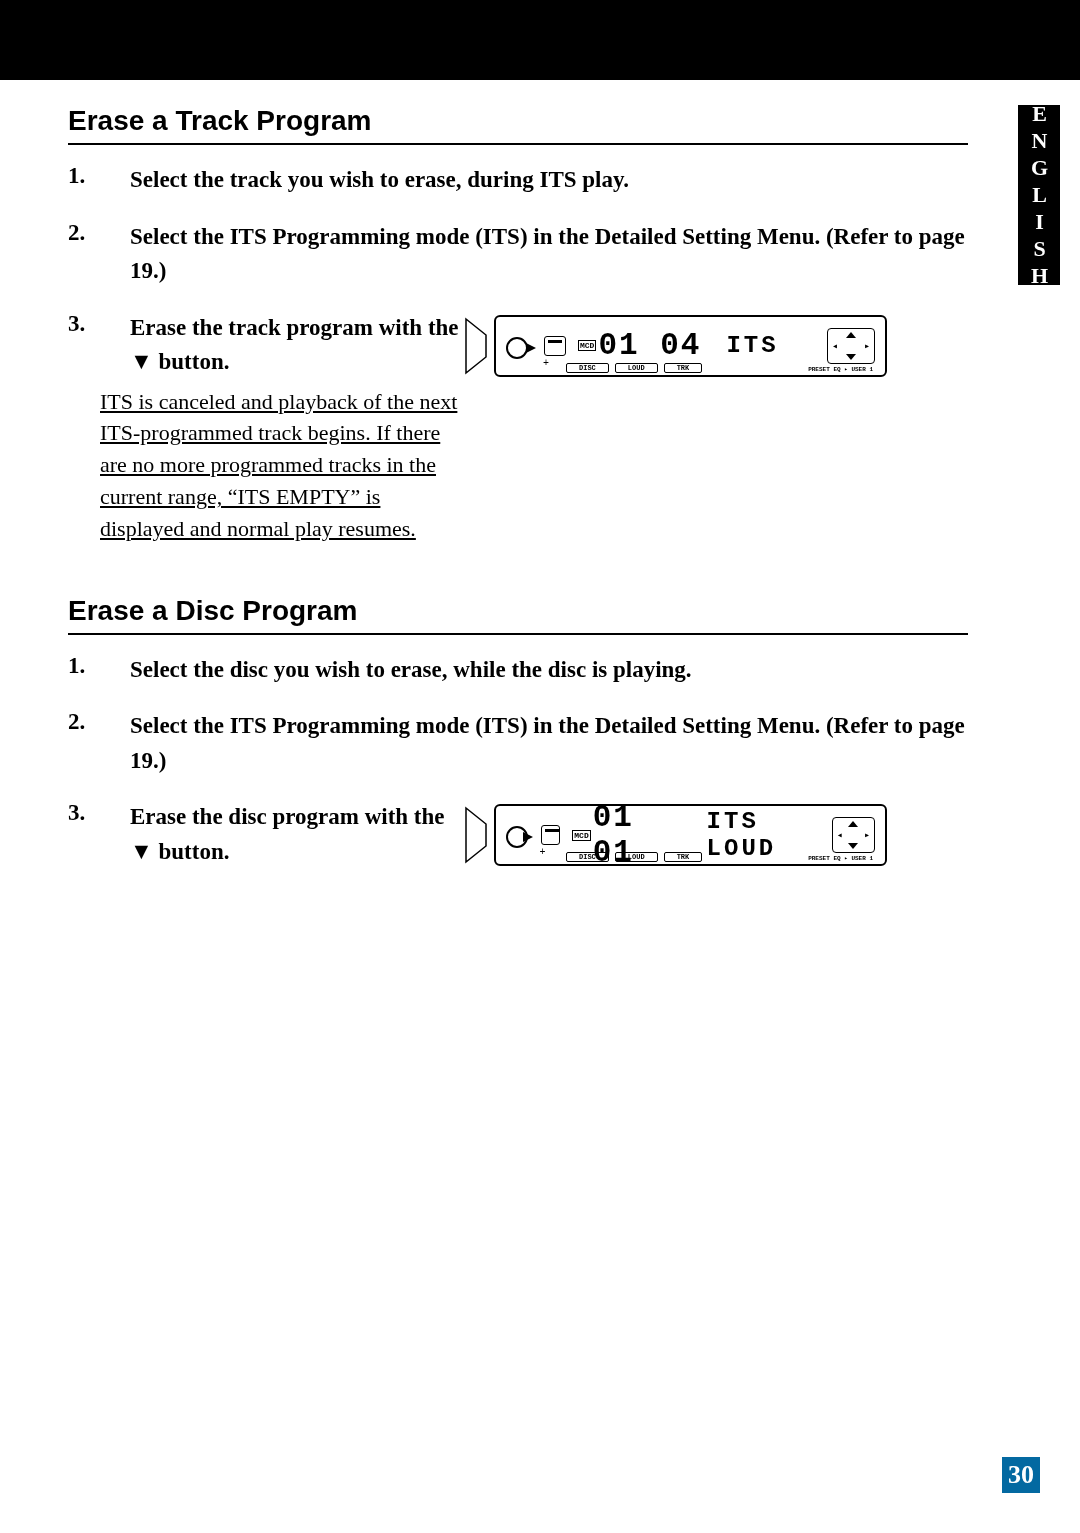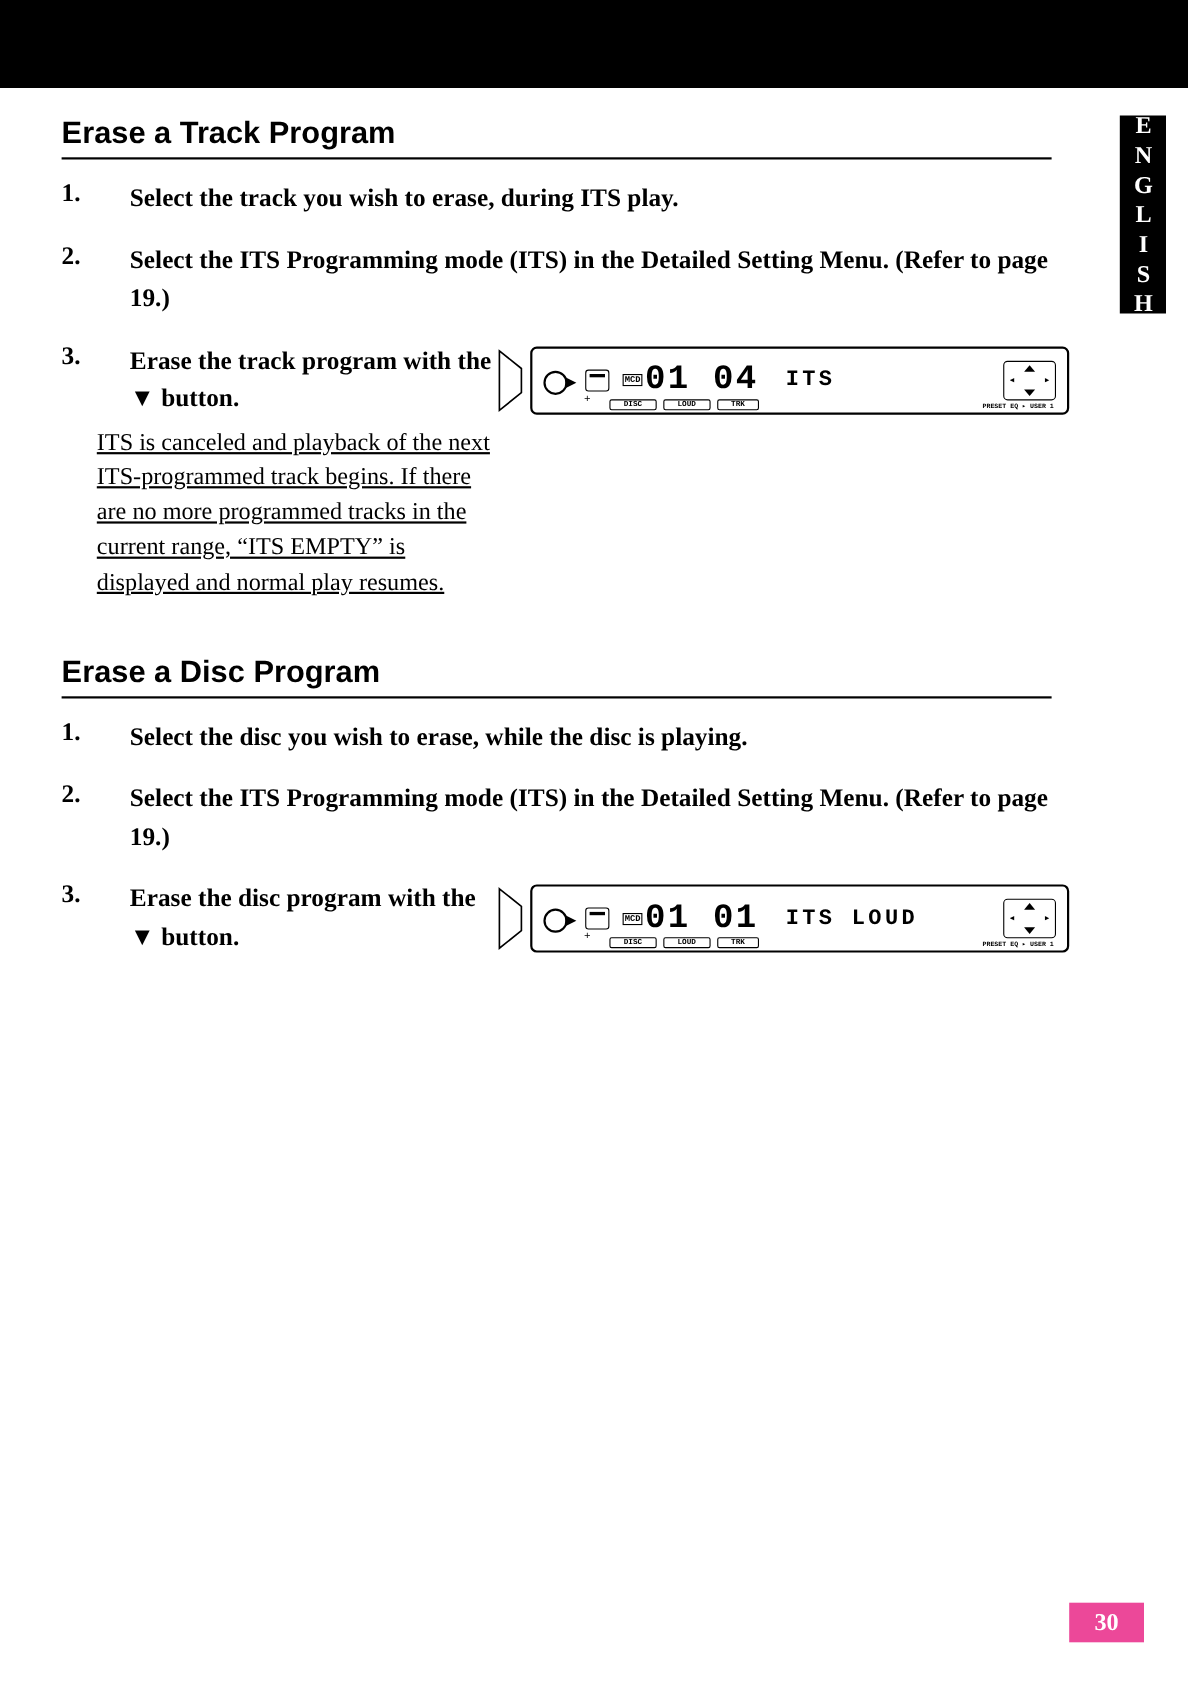--- a/index.html
+++ b/index.html
@@ -6,64 +6,64 @@
   html, body { width: 1080px; height: 1533px; background: #fff; font-family: "Times New Roman", Times, serif; }
   .page { position: relative; width: 1080px; height: 1533px; }
   .top-band { position: absolute; top: 0; left: 0; width: 100%; height: 80px; background: #000; }
   .side-tab {
     position: absolute; top: 105px; right: 20px; width: 42px; height: 180px;
     background: #000; color: #fff; font-family: "Times New Roman", serif;
     font-weight: bold; font-size: 22px; letter-spacing: 2px;
     display: flex; align-items: center; justify-content: center;
     writing-mode: vertical-rl; text-orientation: upright;
   }
-  .content { position: absolute; top: 105px; left: 56px; width: 930px; }
+  .content { position: absolute; top: 105px; left: 68px; width: 930px; }
   h2.section {
     font-family: Arial, Helvetica, sans-serif; font-weight: 900;
     font-size: 28px; padding-bottom: 6px; border-bottom: 2px solid #000;
     margin-bottom: 18px; width: 900px;
   }
   ol.steps { list-style: none; counter-reset: step; width: 900px; }
   ol.steps > li { counter-increment: step; position: relative; padding-left: 32px; margin-bottom: 22px; }
   ol.steps > li .num { position: absolute; left: 0; top: 0; font-weight: bold; font-size: 23px; }
   .step-title { font-weight: bold; font-size: 23px; line-height: 1.5; margin-left: 30px; }
   .step-body { font-size: 22px; line-height: 1.45; margin-top: 6px; width: 360px; text-decoration: underline; }
   .step-row { display: flex; align-items: flex-start; gap: 4px; }
   .step-row .text-col { flex: 0 0 360px; }
   .display-col { flex: 1; padding-top: 4px; }
   .display-unit { display: flex; align-items: center; gap: 6px; }
   .tri { width: 24px; height: 58px; }
   .lcd {
-    width: 490px; height: 62px; border: 2px solid #000; border-radius: 6px;
+    width: 393px; height: 62px; border: 2px solid #000; border-radius: 6px;
     background: #fff; position: relative; display: flex; align-items: center;
     padding: 0 10px; font-family: "Courier New", monospace;
   }
   .lcd .iconbar { display: flex; align-items: center; gap: 4px; }
   .cd-icon { display: inline-block; width: 30px; height: 22px; position: relative; }
   .cd-icon::before { content:""; position:absolute; left:0; top:2px; width:18px; height:18px; border:2px solid #000; border-radius:50%; }
   .cd-icon::after { content:""; position:absolute; right:0; top:8px; width:0; height:0; border-left:10px solid #000; border-top:5px solid transparent; border-bottom:5px solid transparent; }
   .track-icon { display:inline-block; width:22px; height:20px; border:1px solid #000; border-radius:3px; position:relative; margin-left:4px; }
   .track-icon::before { content:""; position:absolute; left:3px; top:3px; width:14px; height:3px; background:#000; }
   .track-icon::after { content:"+"; position:absolute; left:-2px; bottom:-14px; font-size:10px; }
   .numbox { display:inline-flex; align-items:center; gap:2px; margin-left:8px; }
   .mcd { font-size:8px; font-weight:bold; border:1px solid #000; padding:0 1px; }
   .nums { font-family: "Courier New", monospace; font-size: 31px; font-weight: bold; letter-spacing: 2px; }
   .sublabels { position:absolute; bottom:2px; left:70px; font-size:7px; font-weight:bold; display:flex; gap:6px; }
   .sublabels span { border:1px solid #000; border-radius:2px; padding:0 12px; }
-  .main-text { font-size:20px; font-weight:bold; letter-spacing:3px; margin-left:25px; font-family: "Courier New", monospace; }
+  .main-text { font-size:24px; font-weight:bold; letter-spacing:3px; margin-left:25px; font-family: "Courier New", monospace; }
   .nav-box { width:48px; height:36px; border:1px solid #000; border-radius:4px; margin-left:auto; position:relative; }
   .nav-box::before { content:""; position:absolute; left:50%; top:3px; transform:translateX(-50%); width:0; height:0; border-left:5px solid transparent; border-right:5px solid transparent; border-bottom:6px solid #000; }
   .nav-box::after { content:""; position:absolute; left:50%; bottom:3px; transform:translateX(-50%); width:0; height:0; border-left:5px solid transparent; border-right:5px solid transparent; border-top:6px solid #000; }
   .nav-box .lr { position:absolute; top:50%; transform:translateY(-50%); font-size:10px; }
   .nav-box .lr.l { left:4px; } .nav-box .lr.r { right:4px; }
   .preset { position:absolute; right:12px; bottom:2px; font-size:6px; font-weight:bold; }
   .block2 { margin-top: 50px; }
   .page-num {
-    position:absolute; bottom:40px; right:40px; width:68px; height:36px;
-    background:#ec4899; color:#fff; font-weight:bold; font-size:22px;
+    position:absolute; bottom:40px; right:40px; width:38px; height:36px;
+    background:#0369a1; color:#fff; font-weight:bold; font-size:26px;
     display:flex; align-items:center; justify-content:center;
     font-family:"Times New Roman", serif;
   }
 </style>
 </head>
 <body>
 
 <div class="page">
   <div class="top-band"></div>
   <div class="side-tab">ENGLISH</div>

